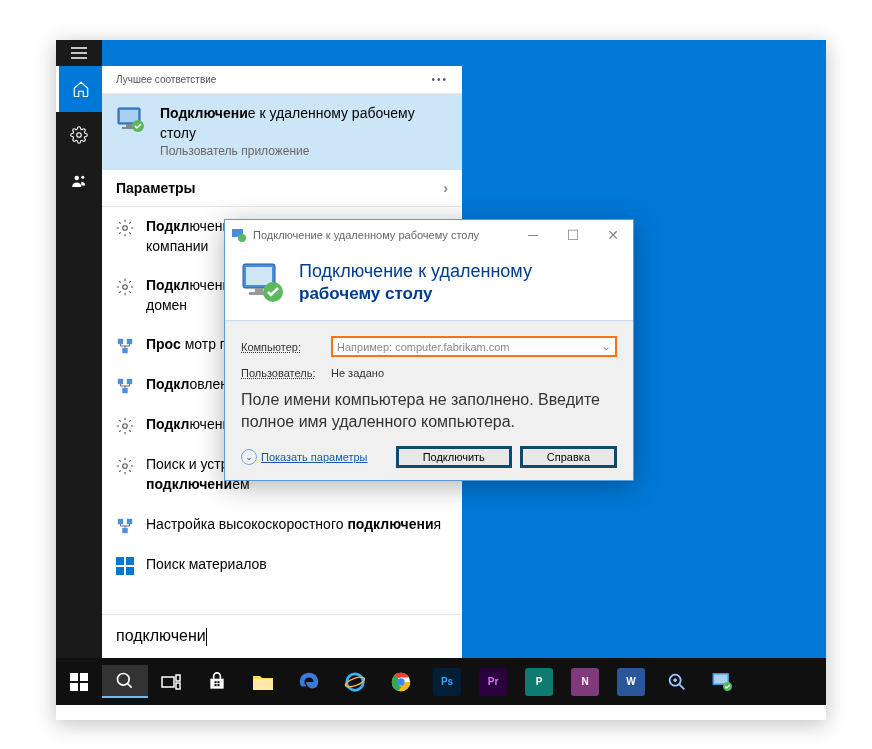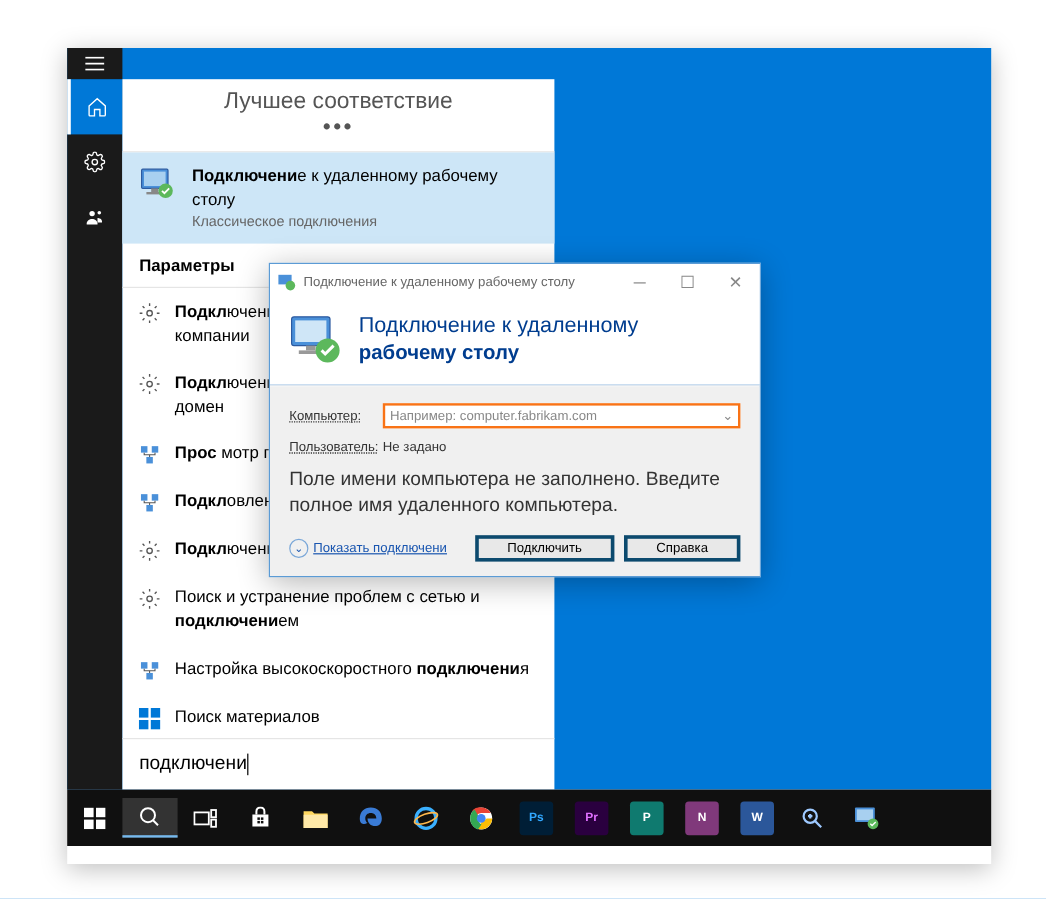--- a/index.html
+++ b/index.html
@@ -5,21 +5,21 @@
 * { margin: 0; padding: 0; box-sizing: border-box; font-family: 'Segoe UI', Tahoma, sans-serif; }
 body { width: 872px; height: 749px; background: #fff; position: relative; overflow: hidden; }
 .outer-frame { position: absolute; left: 56px; top: 40px; width: 770px; height: 680px; background: #fff; box-shadow: 0 4px 20px rgba(0,0,0,0.25); }
 .desktop-bg { position: absolute; left: 0; top: 0; width: 100%; height: 618px; background: #0078d7; }
 .sidebar { position: absolute; left: 0; top: 26px; width: 46px; height: 592px; background: #1a1a1a; display: flex; flex-direction: column; align-items: center; }
 .sidebar-item { width: 46px; height: 46px; display: flex; align-items: center; justify-content: center; color: #fff; cursor: pointer; }
 .sidebar-item.active { background: #0078d7; border-left: 3px solid #fff; }
 .hamburger { width: 46px; height: 26px; background: #1a1a1a; position: absolute; left: 0; top: 0; display: flex; align-items: center; justify-content: center; color: #fff; cursor: pointer; }
 
 .search-panel { position: absolute; left: 46px; top: 26px; width: 360px; height: 592px; background: #fff; display: flex; flex-direction: column; }
-.best-match-header { display: flex; justify-content: space-between; align-items: center; padding: 8px 14px; font-size: 19px; color: #555; border-bottom: 1px solid #e5e5e5; flex-direction: column; }
+.best-match-header { display: flex; justify-content: space-between; align-items: center; padding: 8px 14px; font-size: 10px; color: #555; border-bottom: 1px solid #e5e5e5; }
 .best-match-item { display: flex; align-items: flex-start; padding: 10px 14px; background: #cde6f7; gap: 12px; cursor: pointer; }
 .rdp-icon-small { width: 32px; height: 32px; flex-shrink: 0; }
 .match-text { font-size: 14px; line-height: 1.4; }
 .match-text .sub { color: #666; font-size: 12px; }
 .section-header { display: flex; justify-content: space-between; align-items: center; padding: 10px 14px; font-size: 14px; font-weight: 600; border-bottom: 1px solid #e5e5e5; cursor: pointer; }
 .result-list { flex: 1; overflow-y: auto; }
 .result-item { display: flex; align-items: flex-start; gap: 12px; padding: 10px 14px; font-size: 14px; cursor: pointer; }
 .result-item .ri-icon { width: 18px; height: 18px; flex-shrink: 0; margin-top: 2px; }
 .result-item .ri-text { line-height: 1.4; }
 .search-input-row { padding: 12px 14px; border-top: 1px solid #e5e5e5; }
@@ -31,21 +31,21 @@
 .rdp-titlebar .title-icon { width: 16px; height: 16px; margin-right: 6px; }
 .rdp-titlebar .title-text { flex: 1; }
 .rdp-titlebar .win-controls { display: flex; }
 .rdp-titlebar .win-btn { width: 40px; height: 30px; display: flex; align-items: center; justify-content: center; color: #888; cursor: pointer; font-size: 14px; }
 .rdp-banner { display: flex; align-items: center; padding: 8px 1px 14px 14px; gap: 12px; background: #fff; }
 .rdp-banner-icon { width: 48px; height: 48px; }
 .rdp-banner-text { font-size: 18px; color: #003d8f; line-height: 1.25; }
 .rdp-banner-text .line2 { font-size: 17px; font-weight: 600; }
 .rdp-gradient { height: 2px; background: linear-gradient(to bottom, #c0d8f0, #f0f0f0); }
 .rdp-body { background: #f0f0f0; padding: 14px 16px 12px 16px; font-size: 11px; color: #333; }
-.rdp-row { display: flex; align-items: center; gap: 8px; margin-bottom: 10px; }
+.rdp-row { display: flex; align-items: center; gap: 20px; margin-bottom: 10px; }
 .rdp-label { width: 70px; text-decoration: underline; text-decoration-style: dotted; }
 .rdp-combo { flex: 1; height: 21px; border: 2px solid #f97316; background: #fff; display: flex; align-items: center; padding: 0 4px; justify-content: space-between; color: #888; font-size: 11px; cursor: pointer; }
 .rdp-info { font-size: 16px; color: #333; line-height: 1.4; margin: 8px 0 12px 0; }
 .rdp-footer { display: flex; align-items: center; gap: 8px; }
 .rdp-options { display: flex; align-items: center; gap: 4px; color: #1a56b0; cursor: pointer; flex: 1; font-size: 11px; }
 .rdp-options .chev-circle { width: 16px; height: 16px; border: 1px solid #7aa7d8; border-radius: 50%; display: flex; align-items: center; justify-content: center; font-size: 9px; color: #1a56b0; }
 .rdp-btn { padding: 2px 24px; font-size: 11px; border: 3px solid #0c4a6e; background: #e8e8e8; cursor: pointer; }
 
 .taskbar { position: absolute; left: 0; bottom: 15px; width: 100%; height: 47px; background: #101010; display: flex; align-items: center; }
 .tb-item { width: 46px; height: 33px; display: flex; align-items: center; justify-content: center; cursor: pointer; }
@@ -95,21 +95,21 @@
       <svg class="rdp-icon-small" viewBox="0 0 32 32">
         <rect x="2" y="4" width="22" height="16" rx="1" fill="#4a90d9" stroke="#2c5aa0"></rect>
         <rect x="4" y="6" width="18" height="12" fill="#a8d0f0"></rect>
         <rect x="10" y="20" width="6" height="3" fill="#888"></rect>
           <rect x="6" y="23" width="14" height="2" fill="#888"></rect>
         <circle cx="22" cy="22" r="6" fill="#5cb85c"></circle>
           <path d="M19 22l2 2 4-4" stroke="#fff" stroke-width="1.5" fill="none"></path>
       </svg>
       <div class="match-text">
         <div><b>Подключени</b><span>е к удаленному рабочему столу</span></div>
-        <div class="sub">Классическое подключения</div>
+        <div class="sub">Пользователь приложение</div>
       </div>
     </div>
     <div class="section-header">
       <span>Параметры</span>
       <span style="color:#888;">›</span>
     </div>
     <div class="result-list" id="result-list">
         <div class="result-item">
           <span class="ri-icon"><svg width="18" height="18" viewBox="0 0 24 24" fill="none" stroke="#555" stroke-width="1.5">
               <circle cx="12" cy="12" r="3"></circle>
@@ -219,21 +219,21 @@
         </div>
       </div>
       <div class="rdp-row">
         <span class="rdp-label">Пользователь:</span>
         <span>Не задано</span>
       </div>
       <div class="rdp-info">Поле имени компьютера не заполнено. Введите полное имя удаленного компьютера.</div>
       <div class="rdp-footer">
         <div class="rdp-options">
           <span class="chev-circle">⌄</span>
-          <span style="text-decoration:underline;">Показать подключени</span>
+          <span style="text-decoration:underline;">Показать параметры</span>
         </div>
         <button class="rdp-btn">Подключить</button>
         <button class="rdp-btn">Справка</button>
       </div>
     </div>
   </div>
 
   <div class="taskbar">
     <div class="tb-item">
       <svg width="18" height="18" viewBox="0 0 18 18">

